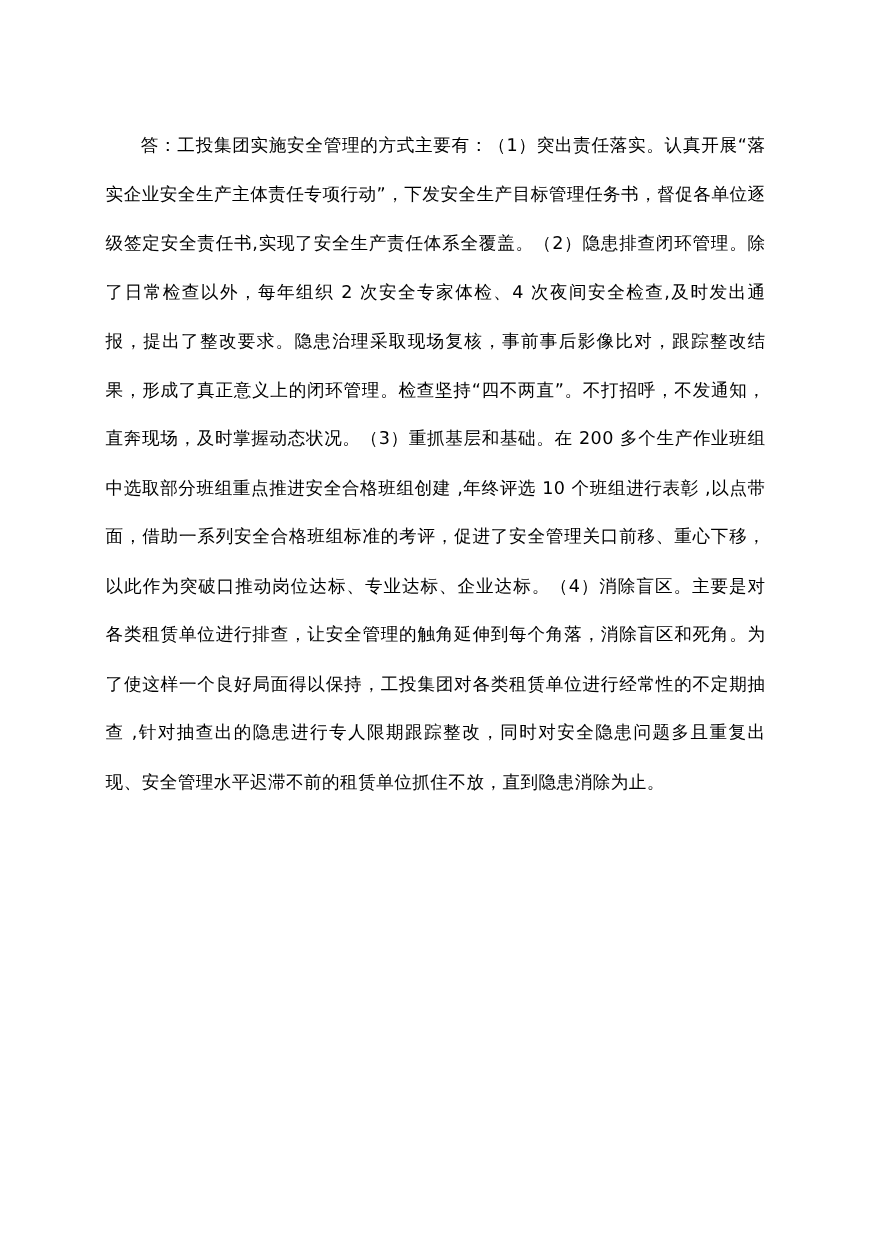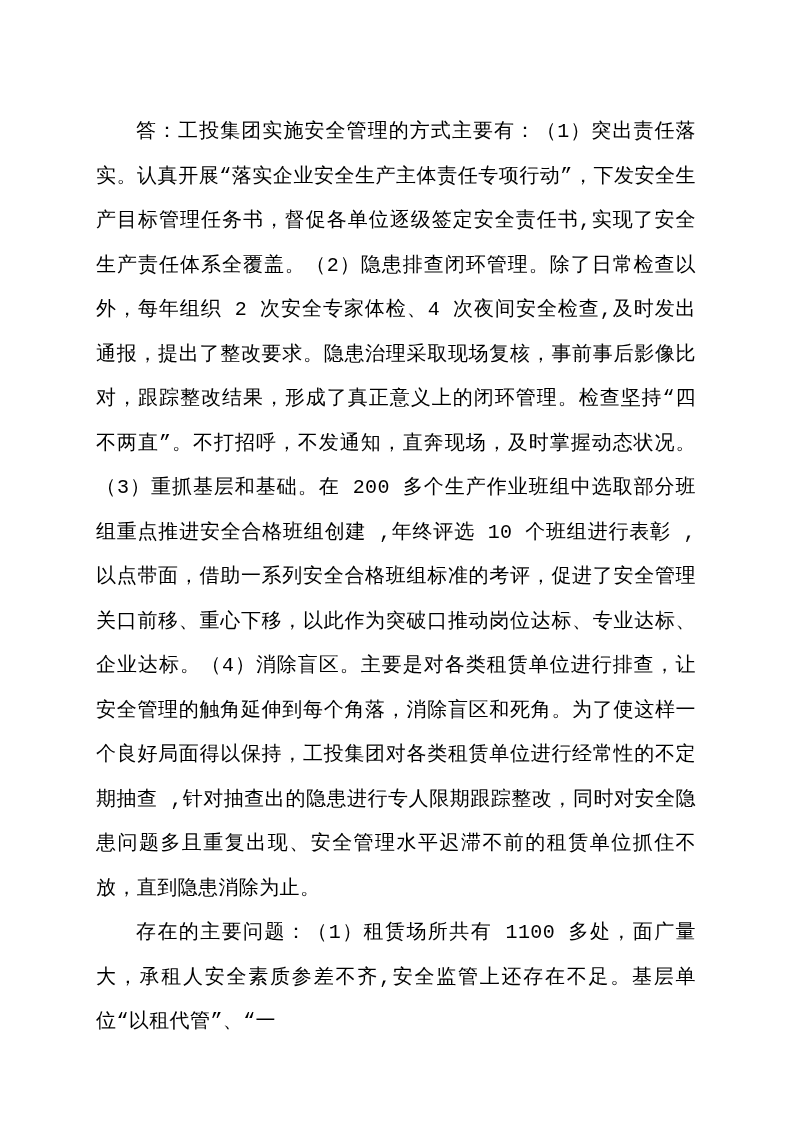--- a/index.html
+++ b/index.html
@@ -19,35 +19,33 @@
     width: 793px;
     height: 1122px;
     box-sizing: border-box;
     padding: 110px 96px 60px 96px;
     background: #ffffff;
   }
   .doc-body {
     width: 600px;
   }
   .para {
-    font-size: 20px;
+    font-size: 16px;
     line-height: 44.5px;
     text-align: justify;
     text-justify: inter-ideograph;
     text-indent: 2em;
     margin: 0;
     letter-spacing: 0.4px;
     word-break: break-all;
-    font-family: Liberation Mono, monospace;
   }
   .para + .para {
     margin-top: 0px;
   }
 </style>
 </head>
 <body>
 
 <div class="page">
   <div class="doc-body">
     <p class="para">答：工投集团实施安全管理的方式主要有：（1）突出责任落实。认真开展“落实企业安全生产主体责任专项行动”，下发安全生产目标管理任务书，督促各单位逐级签定安全责任书,实现了安全生产责任体系全覆盖。（2）隐患排查闭环管理。除了日常检查以外，每年组织 2 次安全专家体检、4 次夜间安全检查,及时发出通报，提出了整改要求。隐患治理采取现场复核，事前事后影像比对，跟踪整改结果，形成了真正意义上的闭环管理。检查坚持“四不两直”。不打招呼，不发通知，直奔现场，及时掌握动态状况。（3）重抓基层和基础。在 200 多个生产作业班组中选取部分班组重点推进安全合格班组创建 ,年终评选 10 个班组进行表彰 ,以点带面，借助一系列安全合格班组标准的考评，促进了安全管理关口前移、重心下移，以此作为突破口推动岗位达标、专业达标、企业达标。（4）消除盲区。主要是对各类租赁单位进行排查，让安全管理的触角延伸到每个角落，消除盲区和死角。为了使这样一个良好局面得以保持，工投集团对各类租赁单位进行经常性的不定期抽查 ,针对抽查出的隐患进行专人限期跟踪整改，同时对安全隐患问题多且重复出现、安全管理水平迟滞不前的租赁单位抓住不放，直到隐患消除为止。</p>
-    <p class="para">存在的主要问题：（1）租赁场所共有 1100 多处，面广量大，承租人安全素质参差不齐,安全监管上还存在不足。基层单位“以租代管”、“一</p>
   </div>
 </div>
 
 </body></html>

